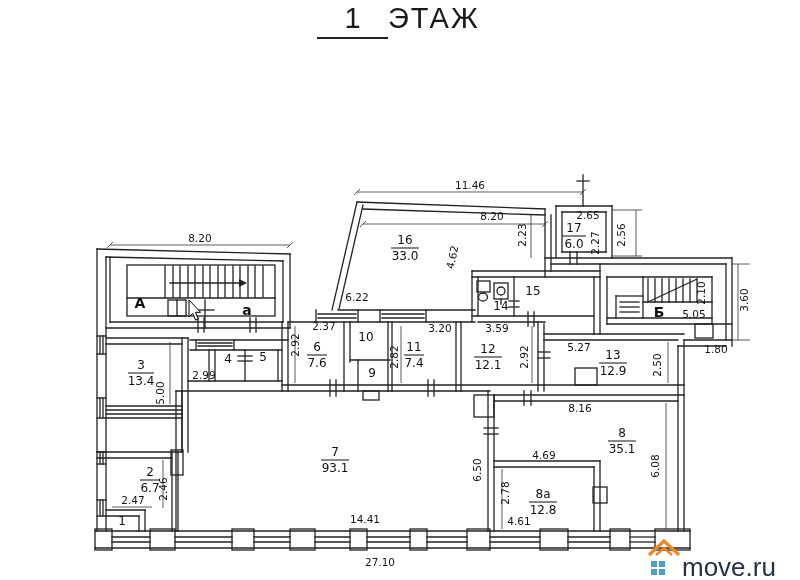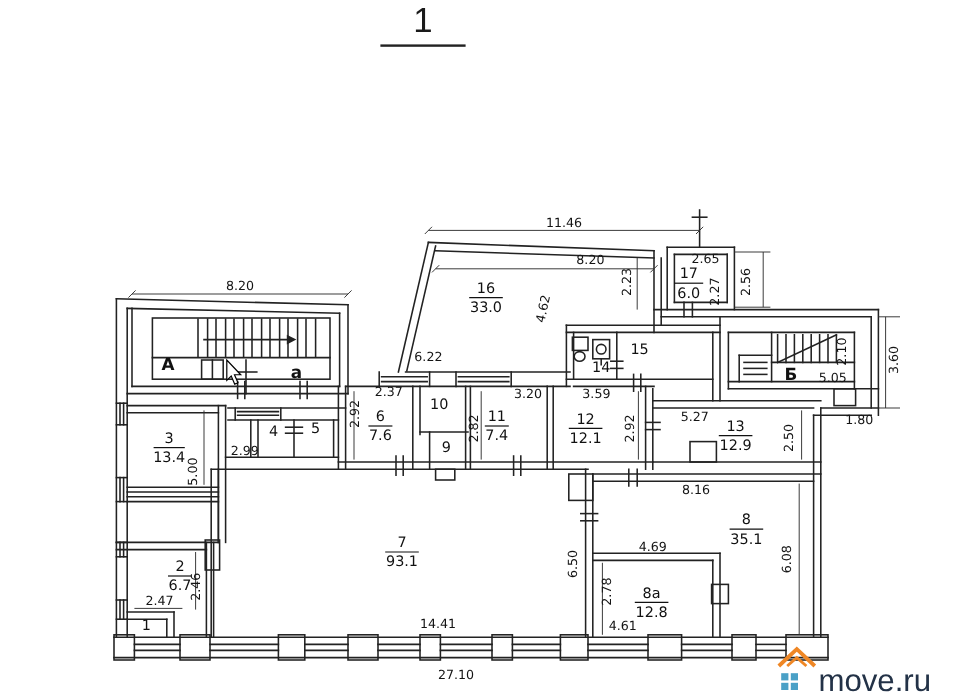--- a/index.html
+++ b/index.html
@@ -18,20 +18,21 @@
   text.big{font:600 14px "DejaVu Sans",sans-serif;fill:#111;}
   line.frac{stroke:#111;stroke-width:1;}
   .logo{position:absolute;left:640px;top:532px;width:160px;height:56px;}
   .logo text{font:26px "Liberation Sans",sans-serif;font-weight:500;}
 </style>
 </head>
 <body>
 
 <div class="title">
   <span class="title-num">1</span>
+  <span class="title-word">ЭТАЖ</span>
 </div>
 <div class="title-underline"></div>
 
 <svg width="800" height="580" viewBox="0 0 800 580">
 
   <g class="s1">
     <line x1="97" y1="249" x2="97" y2="531"></line>
       <line x1="106" y1="257" x2="106" y2="531"></line>
     <line x1="97" y1="336" x2="106" y2="336"></line>
       <line x1="97" y1="354" x2="106" y2="354"></line>

